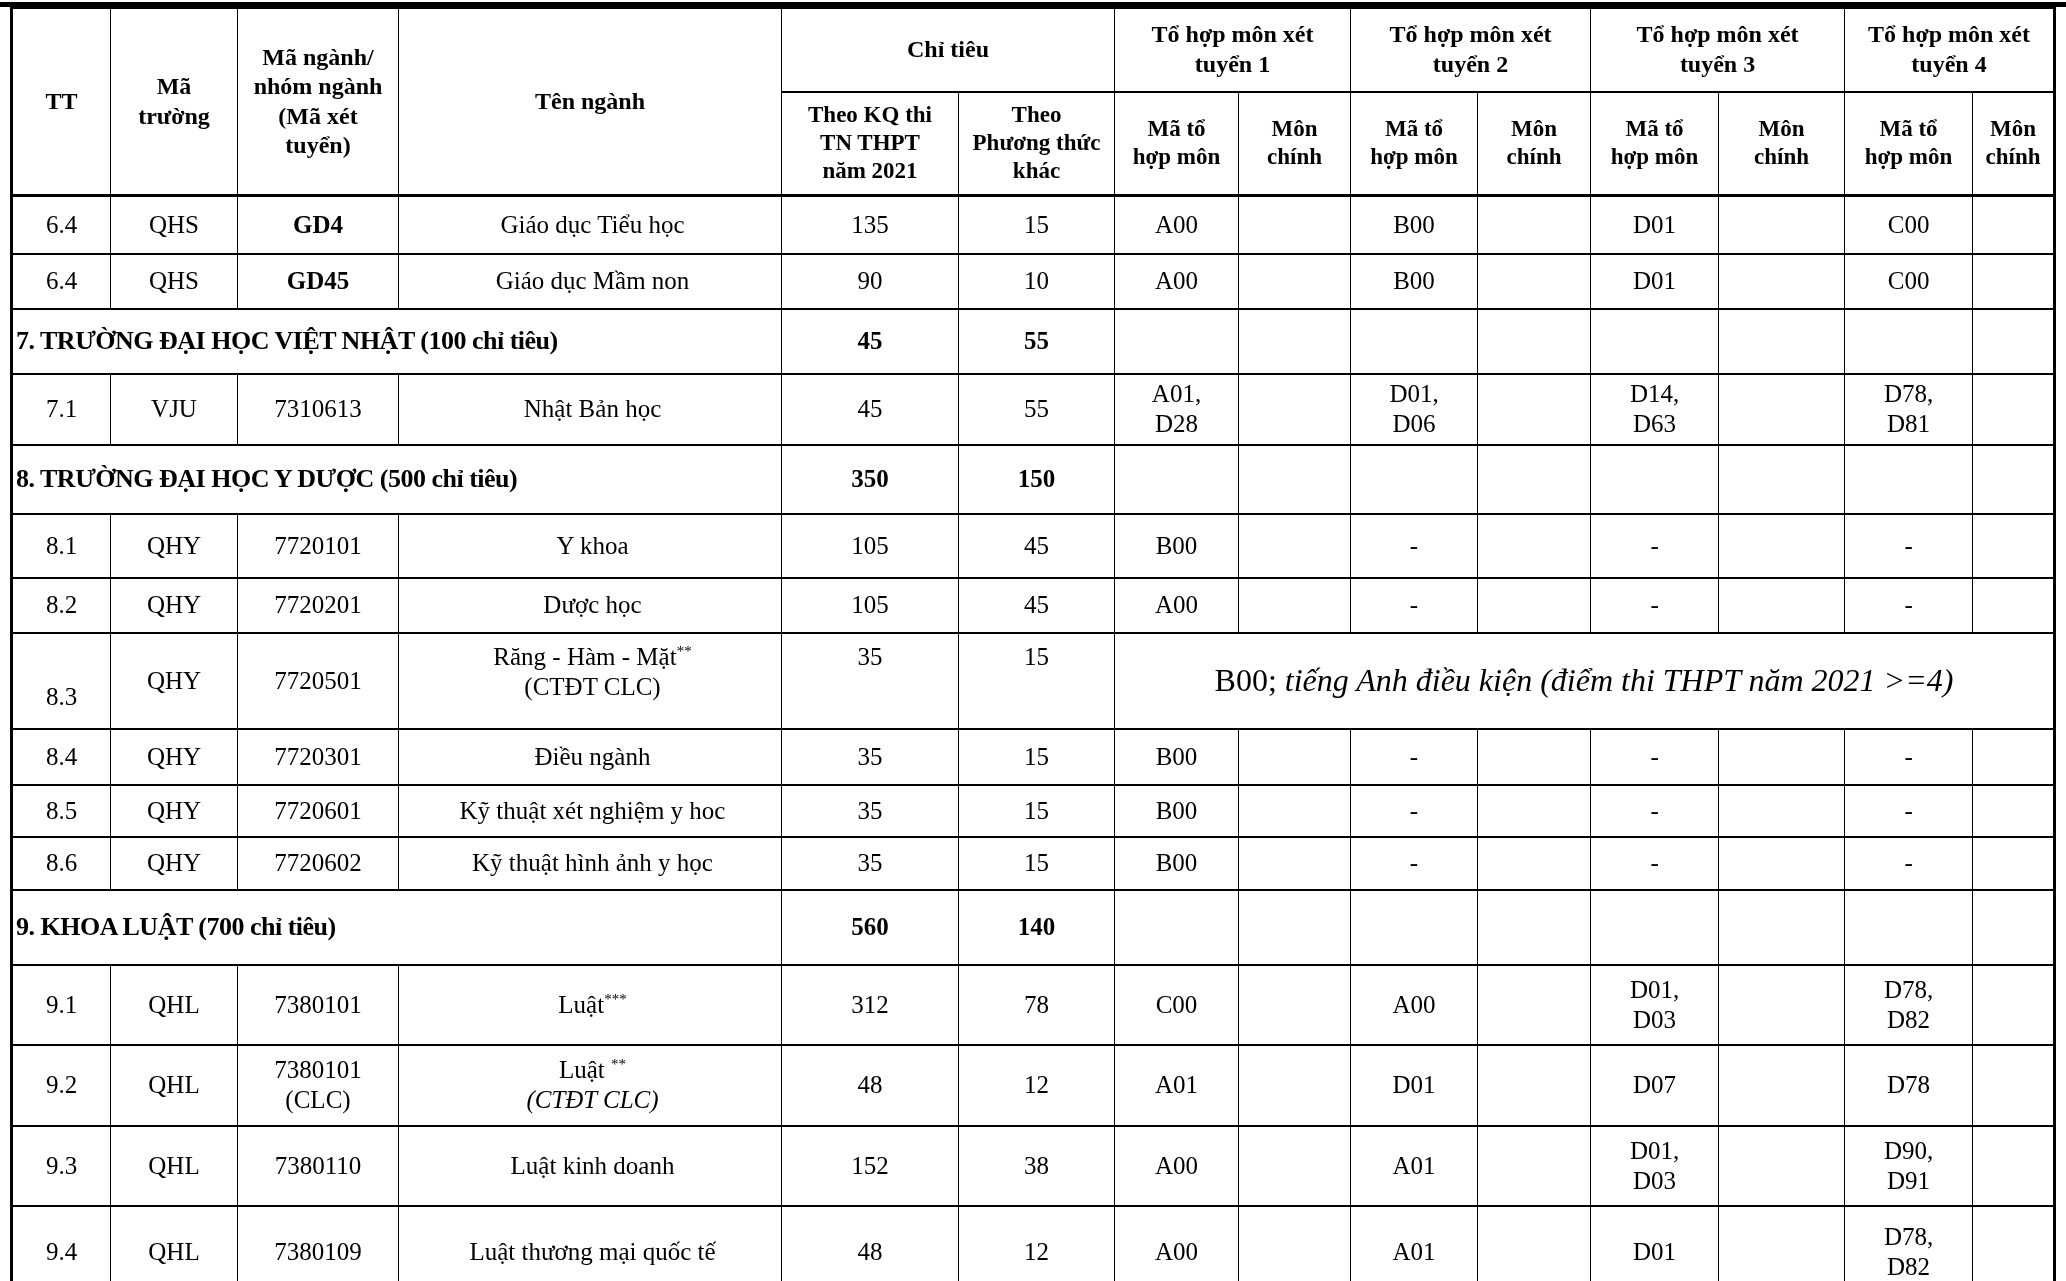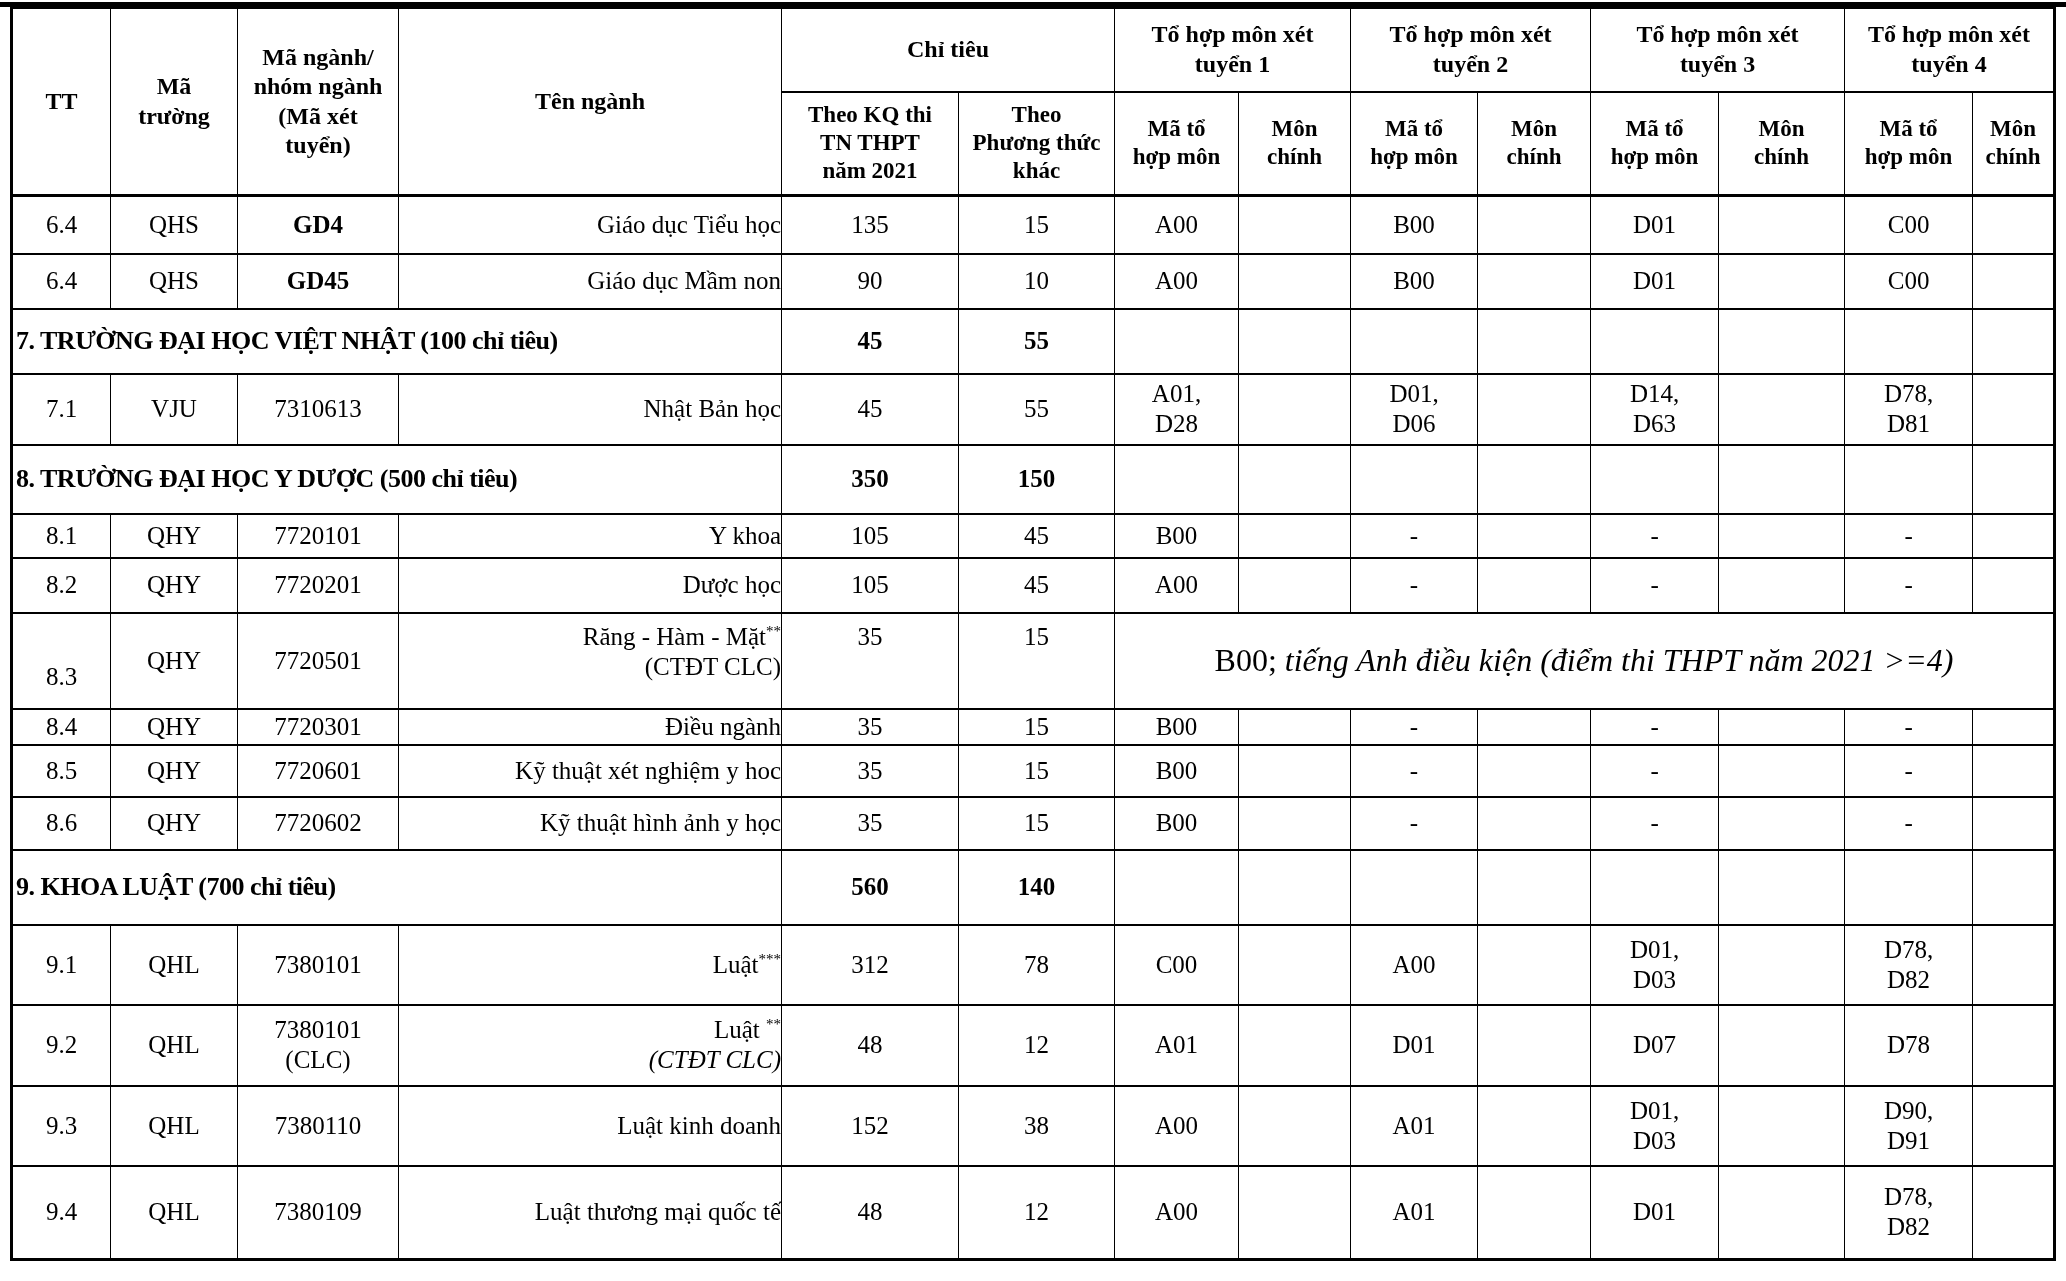--- a/index.html
+++ b/index.html
@@ -15,21 +15,21 @@
   }
   th,td{
     border:2px solid #000;border-left-width:1px;border-right-width:1px;
     text-align:center;vertical-align:middle;padding:0;overflow:hidden;
     white-space:pre-line;
   }
   thead{border-bottom:3px solid #000}
   th{font-size:23px;font-weight:bold;line-height:1.22}
   th.grp{font-size:24px}
   td{font-size:25px;line-height:1.2}
-  td.name{text-align:right;padding-left:5px}
+  td.name{text-align:center;padding-left:5px}
   td.sec-label{text-align:left;padding-left:3px;font-weight:bold;font-size:26px;letter-spacing:-0.5px}
   td.note{font-size:32px}
   .bold{font-weight:bold}
   .ital{font-style:italic}
   .vtop{vertical-align:top;padding-top:8px}
   .low{vertical-align:bottom;padding-bottom:16px}
   sup{font-size:15px;line-height:0}
 </style>
 </head>
 <body>
@@ -166,21 +166,21 @@
         <td class="bold">150</td>
         <td></td>
         <td></td>
         <td></td>
         <td></td>
         <td></td>
         <td></td>
         <td></td>
         <td></td>
       </tr>
-      <tr style="height: 44px;">
+      <tr style="height: 64px;">
         <td>8.1</td>
         <td>QHY</td>
         <td>7720101</td>
         <td class="name">Y khoa</td>
         <td>105</td>
         <td>45</td>
         <td>B00</td>
         <td></td>
         <td>-</td>
         <td></td>
@@ -207,21 +207,21 @@
       </tr>
       <tr style="height: 96px;">
         <td class="low">8.3</td>
         <td>QHY</td>
         <td>7720501</td>
         <td class="name vtop">Răng - Hàm - Mặt<sup>**</sup><br><span class="">(CTĐT CLC)</span></td>
         <td class="vtop">35</td>
         <td class="vtop">15</td>
         <td class="note" colspan="8"><span>B00; </span><span class="ital">tiếng Anh điều kiện (điểm thi THPT năm 2021 &gt;=4)</span></td>
       </tr>
-      <tr style="height: 36px;">
+      <tr style="height: 56px;">
         <td>8.4</td>
         <td>QHY</td>
         <td>7720301</td>
         <td class="name">Điều ngành</td>
         <td>35</td>
         <td>15</td>
         <td>B00</td>
         <td></td>
         <td>-</td>
         <td></td>

